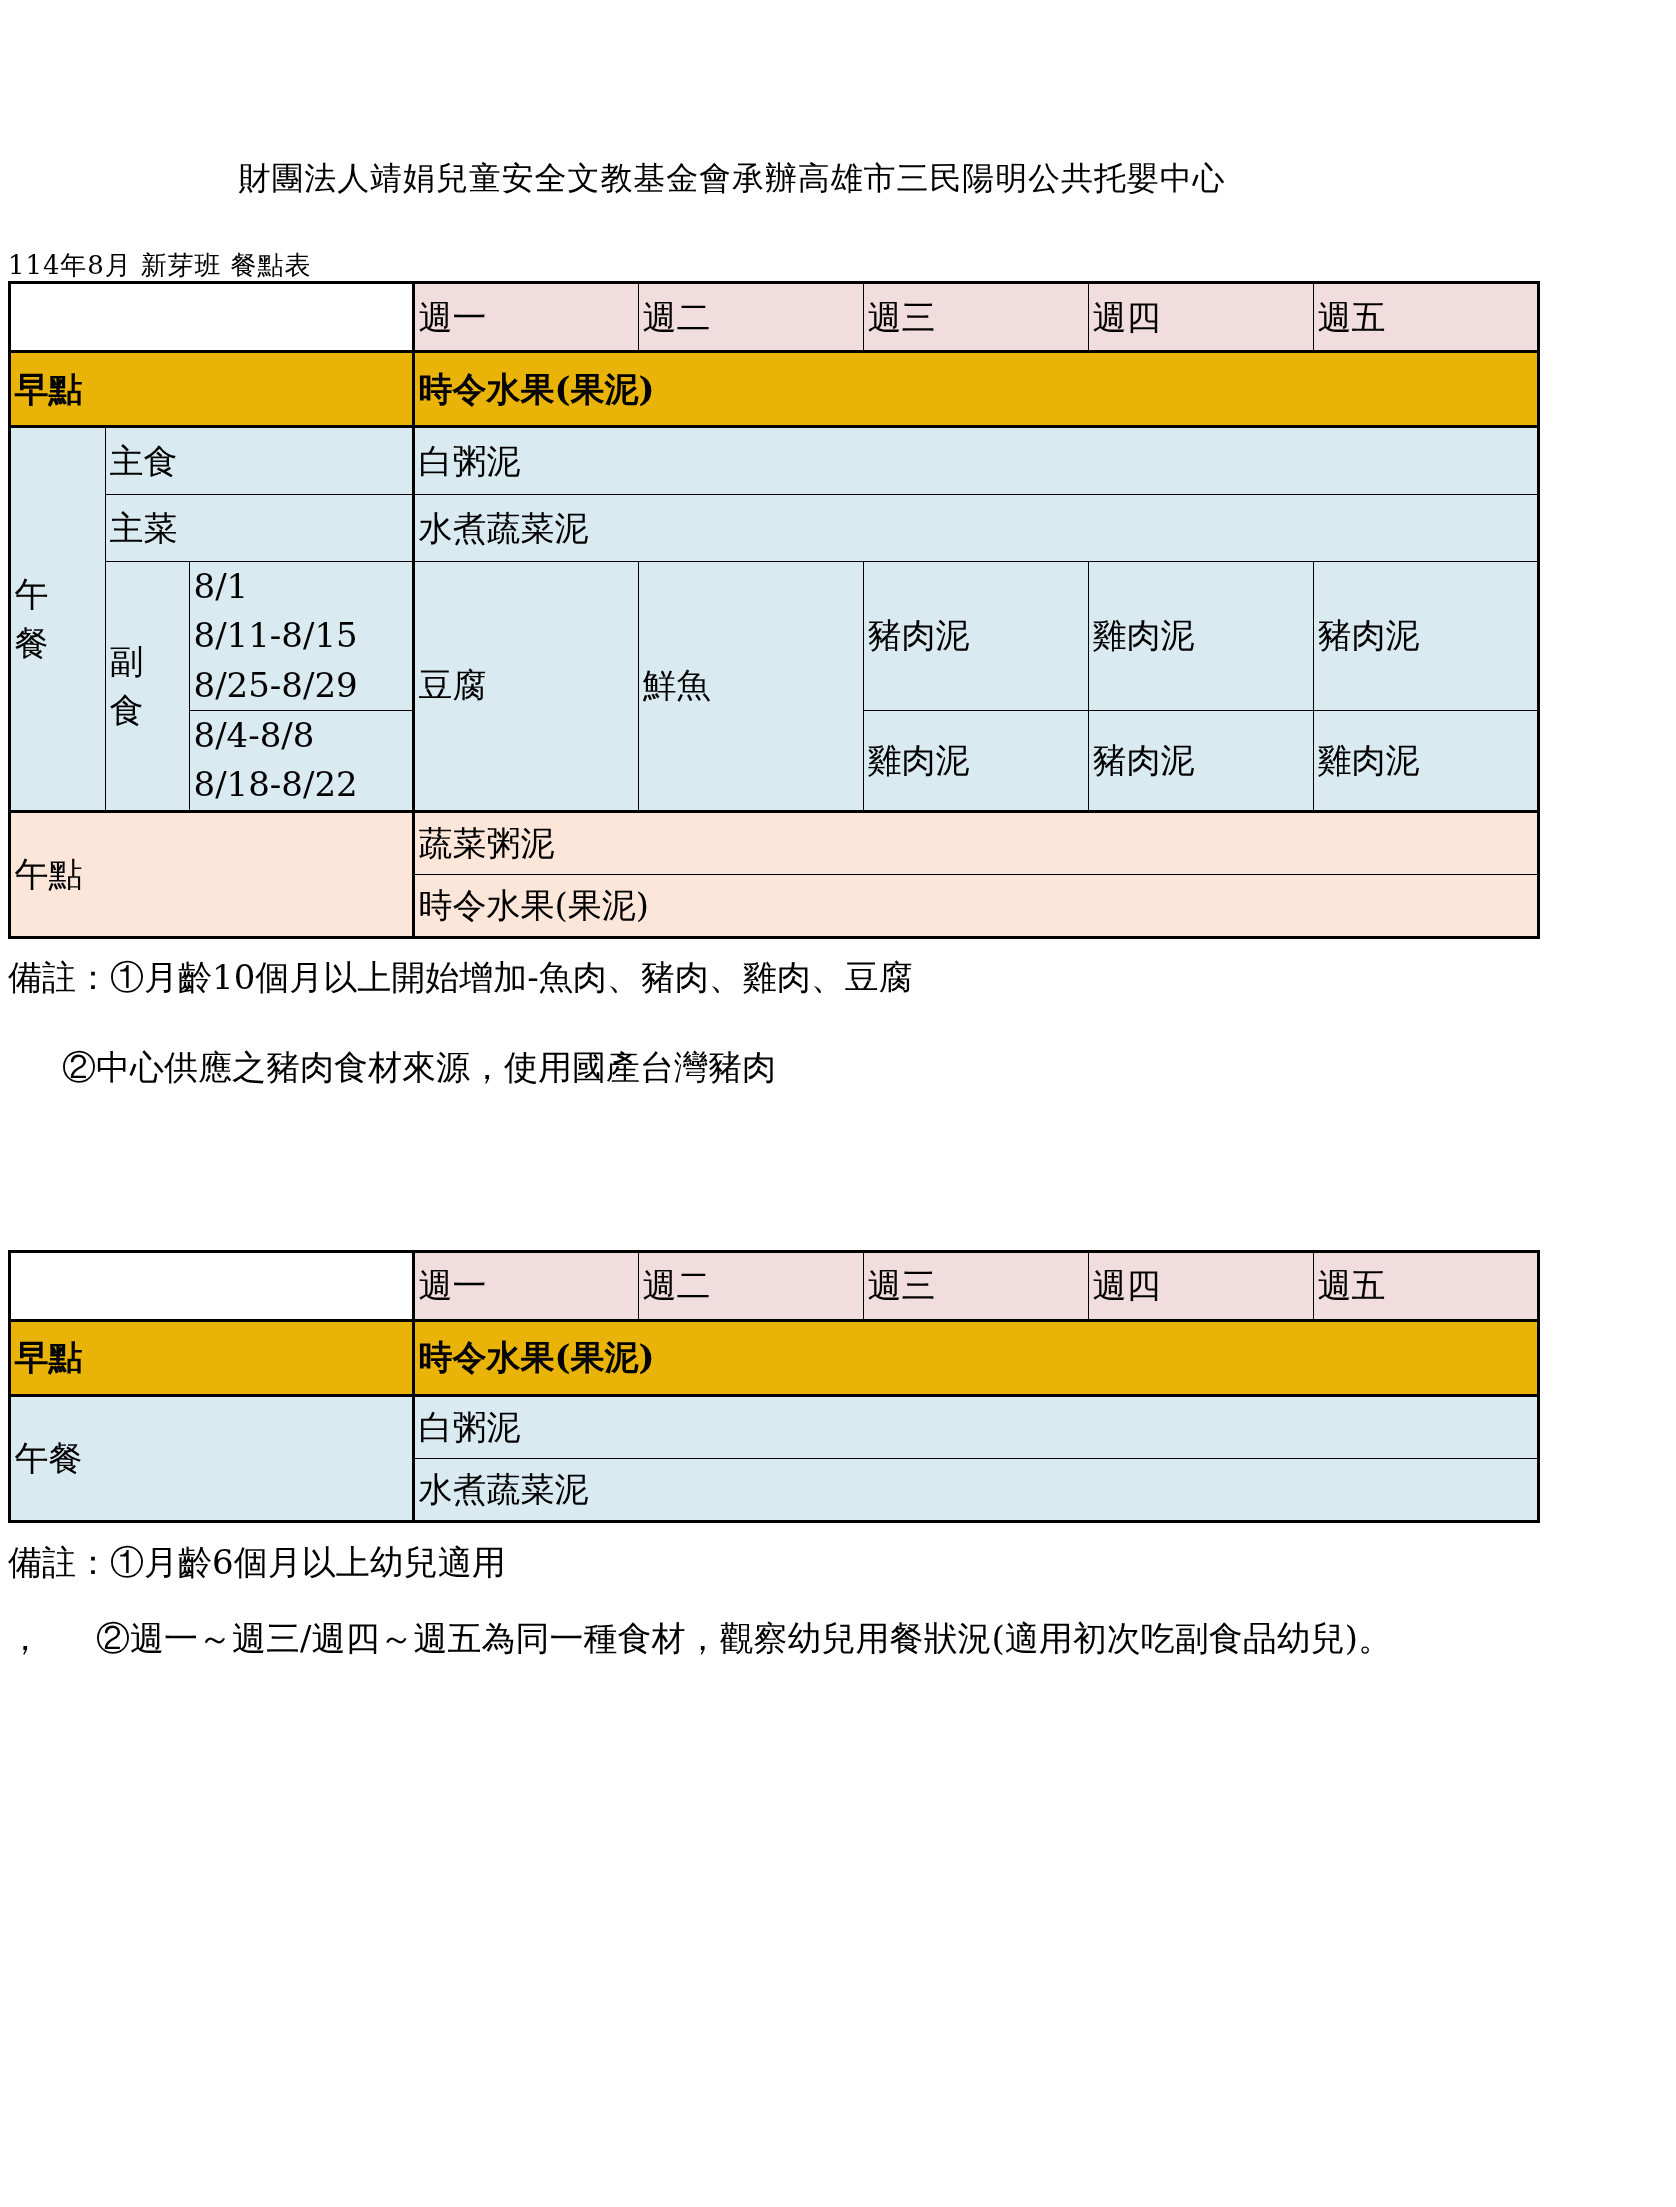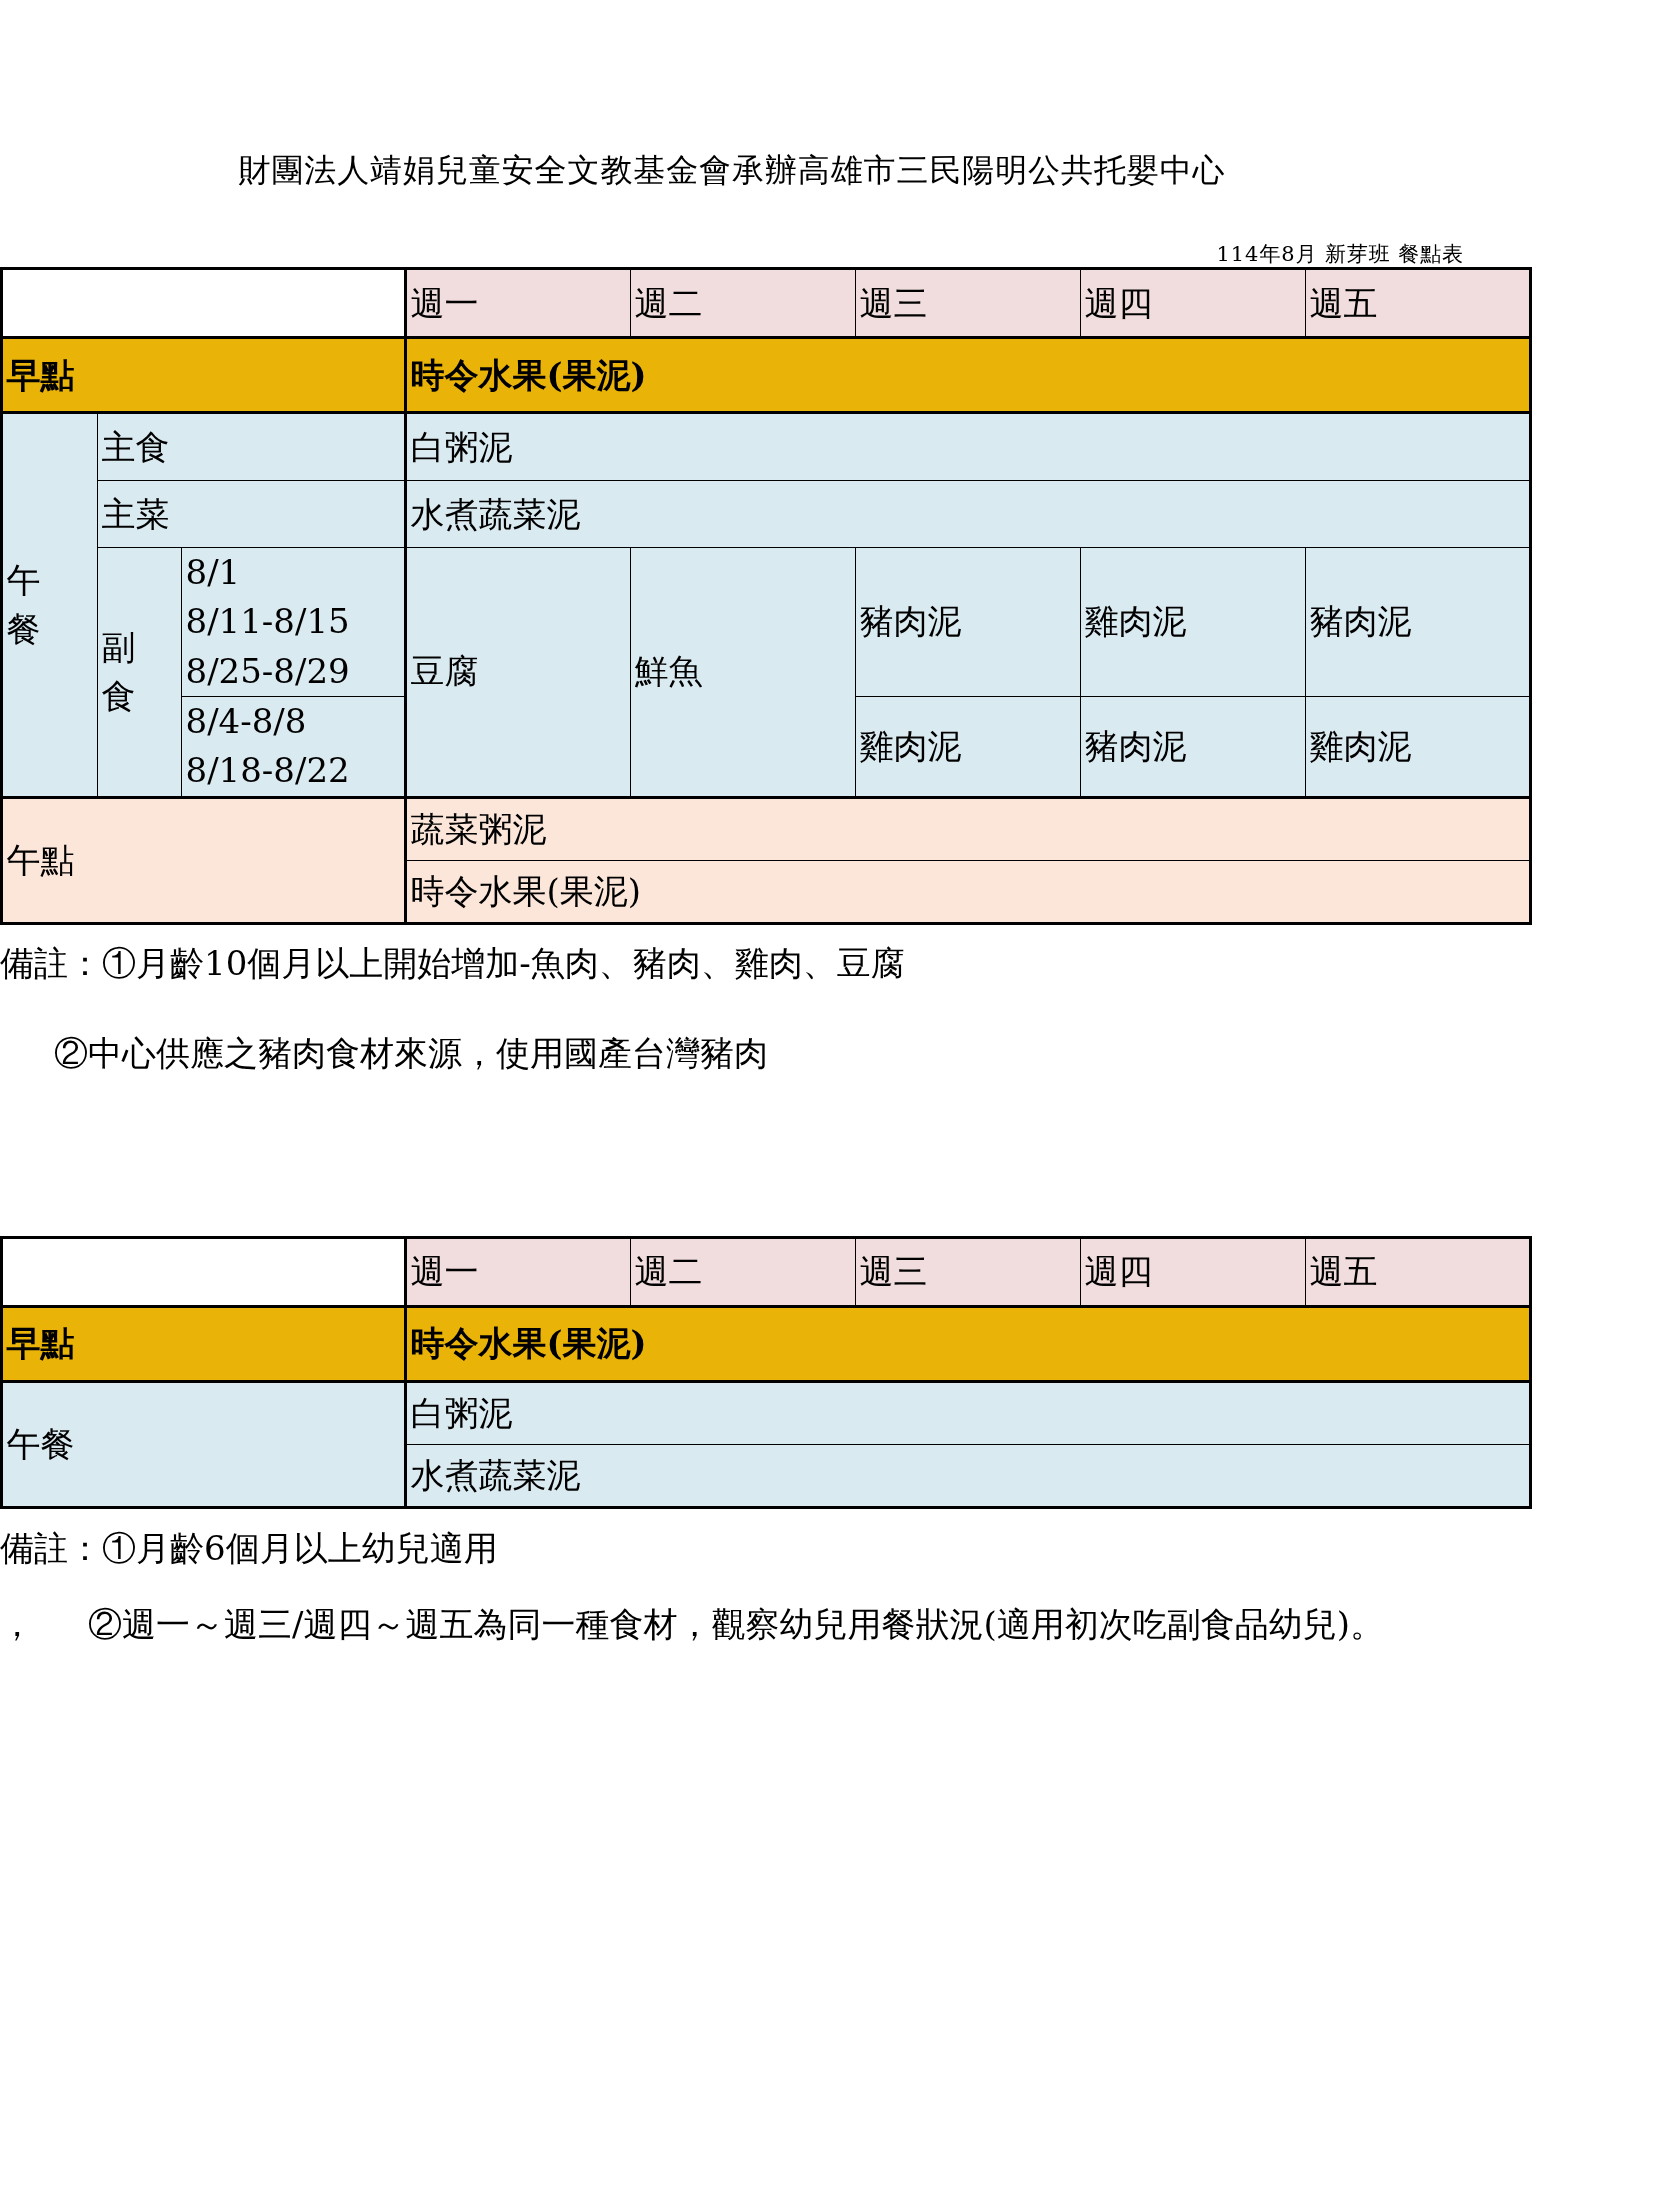--- a/index.html
+++ b/index.html
@@ -14,36 +14,36 @@
     font-family: "DejaVu Serif", "Liberation Serif", serif;
     color: #000000;
     position: relative;
     overflow: hidden;
   }
   .page {
     position: relative;
     width: 1464px;
     height: 2207px;
     box-sizing: border-box;
-    padding: 0;
+    padding: 8px;
   }
 
   
   .doc-title {
     text-align: center;
     font-size: 32px;
     line-height: 1.25;
     letter-spacing: 0.9px;
     margin: 0;
     padding-top: 150px;
     font-weight: normal;
   }
   .tbl-title {
-    text-align: right;
-    font-size: 21px;
+    text-align: left;
+    font-size: 26px;
     line-height: 1.2;
     letter-spacing: 0.9px;
     margin: 0;
     font-weight: normal;
   }
   .tbl-title.first { padding-top: 52px; padding-bottom: 0; }
   .tbl-title.second { padding-top: 0; }
 
   
   table.menu {

